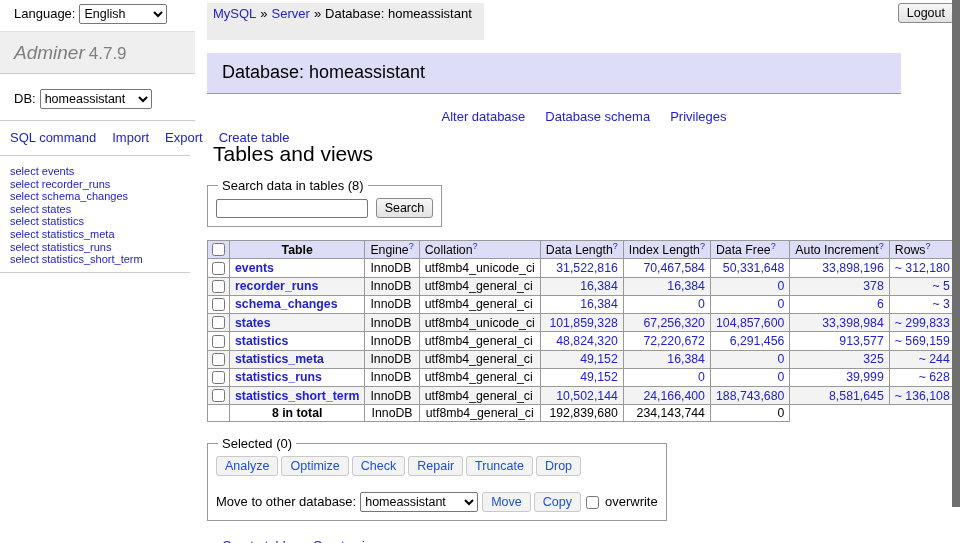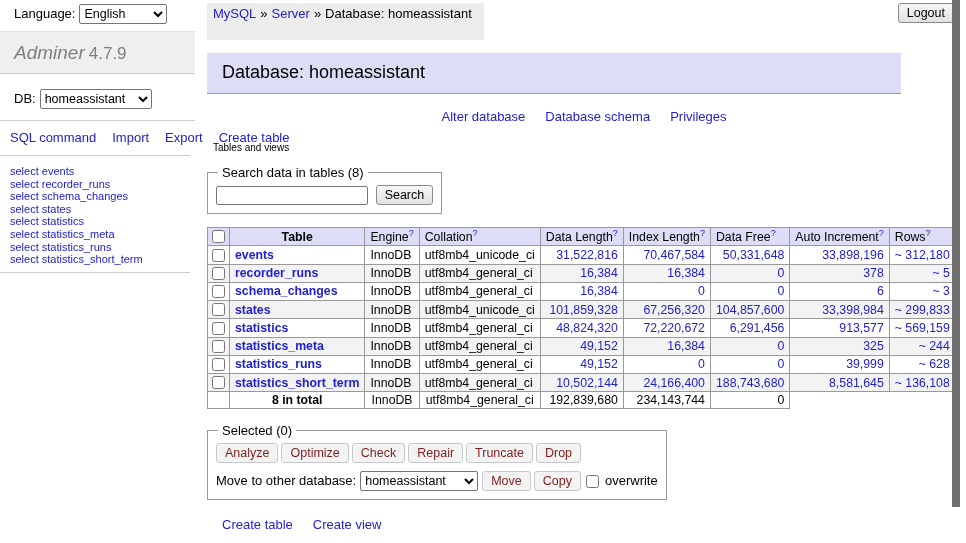--- a/index.html
+++ b/index.html
@@ -36,29 +36,29 @@
   #main { position: absolute; left: 195px; top: 0; right: 0; padding: 3px 0 0 12px; }
   .breadcrumb { display: inline-block; background: #ececec; padding: 3px 12px 19px 6px; }
   .breadcrumb .sep { color: #000; margin: 0 4px; }
   #logout-btn { position: absolute; top: 3px; right: 12px; }
   button {
     font-family: "Liberation Sans", sans-serif; font-size: 12.5px;
     background: linear-gradient(#f7f7f7, #e2e2e2); border: 1px solid #8a8a8a;
     border-radius: 3px; padding: 2px 8px; color: #000; cursor: pointer;
   }
   button:disabled {
-    background: #f3f3f3; border-color: #c9c9c9; color: #7f1d1d; cursor: default;
+    background: #f3f3f3; border-color: #c9c9c9; color: #1d4ed8; cursor: default;
   }
   h2.page-title {
     margin: 13px 65px 0 0; background: #ddddf7; border-bottom: 1px solid #999;
     padding: 9px 15px 10px; font-size: 18px; font-weight: normal;
   }
   .nav-links { margin: 15px 0 0 15px; text-align: center; }
   .nav-links a, .footer-links a, .routine-links a { margin-right: 20px; }
-  h3 { margin: 18px 0 0 6px; font-size: 10px; font-weight: normal; }
+  h3 { margin: 18px 0 0 6px; font-size: 21px; font-weight: normal; }
 
   fieldset { display: inline-block; border: 1px solid #999; margin: 12px 0 0 0; padding: 5px 8px 8px; }
   legend { padding: 0 4px; margin-left: 2px; font-size: 13px; }
   .search-fieldset input[type=text] {
     width: 152px; height: 19px; border: 1px solid #767676; border-radius: 2px;
     font-family: "Liberation Sans", sans-serif; font-size: 12.5px; padding: 1px 3px;
   }
   .search-fieldset button { margin-left: 4px; }
 
   table.db-table { border-collapse: collapse; margin-top: 13px; font-size: 12.3px; }
@@ -71,21 +71,21 @@
   .db-table td.num { text-align: right; }
   .db-table td.name a { font-weight: bold; }
   .db-table td.chk, .db-table th.chk { text-align: center; padding: 1px 2px; }
   .db-table tfoot td { background: #fff; text-align: center; }
   .db-table tfoot td.name { font-weight: bold; }
   .db-table tfoot td.noborder { border: none; }
   input[type=checkbox] { width: 13px; height: 13px; margin: 1px 2px; vertical-align: middle; }
 
   .selected-fieldset { margin-top: 14px; min-width: 404px; }
   .selected-fieldset .btn-row button { margin-right: 3px; }
-  .move-row { margin-top: 8px; }
+  .move-row { margin-top: 16px; }
   .move-row select { width: 118px; margin: 0 4px; }
   .move-row button { margin-right: 3px; }
   .move-row label { margin-left: 4px; }
 
   .footer-links { margin: 17px 0 0 15px; }
 
   #scrollbar-track { position: absolute; right: 0; top: 0; width: 14px; height: 543px; background: #fff; }
   #scrollbar-thumb { position: absolute; right: 6px; top: 0; width: 8px; height: 507px; background: #6f6f6f; }
 </style>
 </head>

